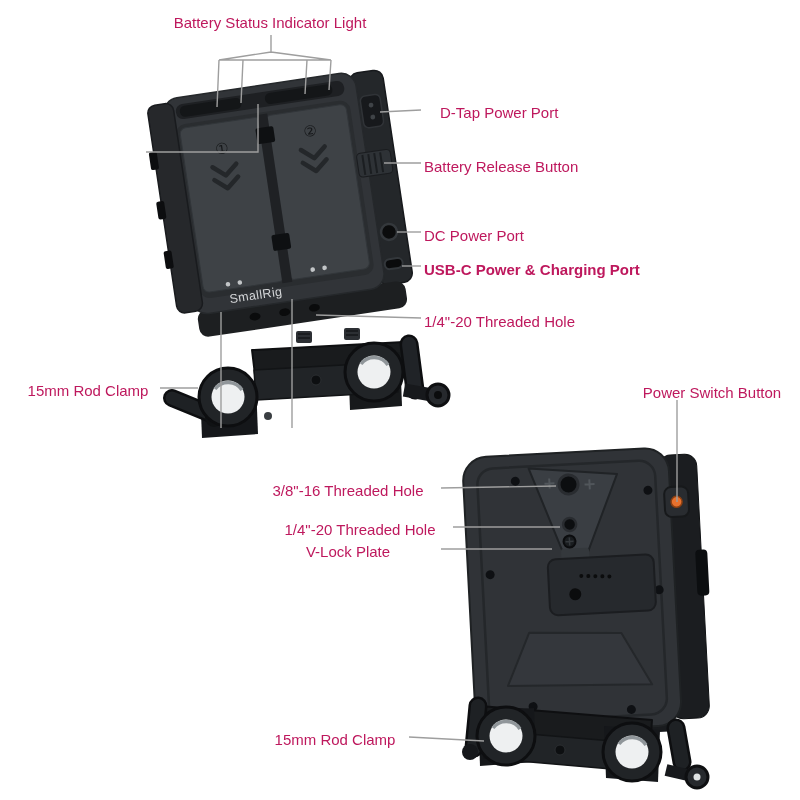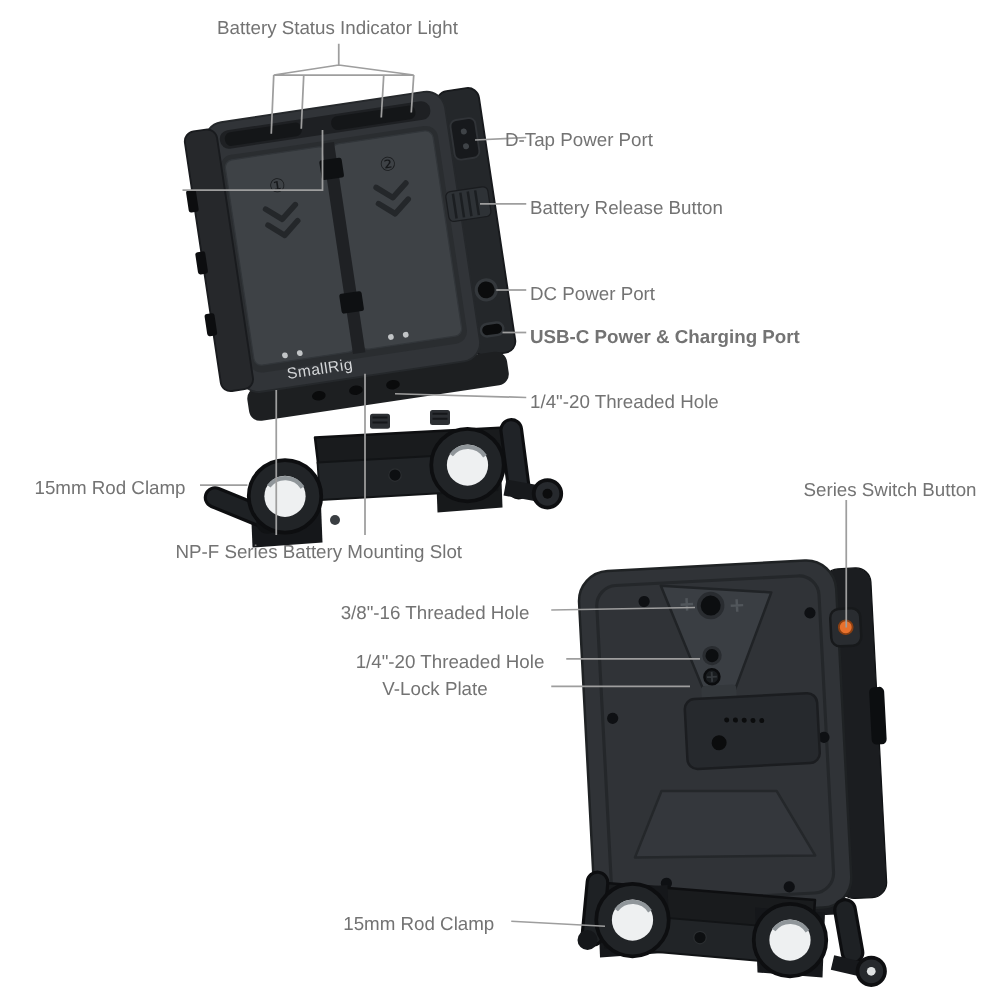--- a/index.html
+++ b/index.html
@@ -3,21 +3,21 @@
 <meta charset="utf-8">
 <style>
   html,body{margin:0;padding:0;background:#ffffff;}
   .canvas{
     position:relative;width:800px;height:800px;background:#ffffff;overflow:hidden;
     font-family:"Liberation Sans", sans-serif;
   }
   .illo{position:absolute;left:0;top:0;}
   .label{
     position:absolute;
-    font-size:15px;line-height:21px;color:#737373;
+    font-size:15px;line-height:21px;color:#be185d;
     white-space:nowrap;
   }
   .label.center{text-align:center;white-space:normal;}
   .label.right{text-align:center;}
 </style>
 </head>
 <body>
 
 <div class="canvas">
 
@@ -220,36 +220,35 @@
       <path d="M677,400 V502"></path>
       <path d="M441,488 L556,486"></path>
       <path d="M453,527 L560,527"></path>
       <path d="M441,549 L552,549"></path>
       <path d="M409,737 L484,741"></path>
     </g>
   </svg>
 
   <div class="label center" style="left:140px;top:12px;width:260px;">Battery Status Indicator Light</div>
 
-  <div class="label" style="left:404px;top:102px;">D-Tap Power Port</div>
+  <div class="label" style="left:440px;top:102px;">D-Tap Power Port</div>
 
 
   <div class="label" style="left:424px;top:156px;text-align:right;">Battery Release Button</div>
 
   <div class="label" style="left:424px;top:225px;text-align:right;">DC Power Port</div>
 
   <div class="label" style="left:424px;top:259px;font-weight:bold;">USB-C Power &amp; Charging Port</div>
 
   <div class="label" style="left:424px;top:311px;">1/4"-20 Threaded Hole</div>
 
   <div class="label right" style="left:20px;top:380px;width:136px;">15mm Rod Clamp</div>
 
-  <div class="label center" style="left:115px;top:431px;width:280px;">NP-F Series Battery Mounting Slot</div>
-
-  <div class="label center" style="left:632px;top:382px;width:160px;">Series Switch Button</div>
+
+  <div class="label center" style="left:632px;top:382px;width:160px;">Power Switch Button</div>
 
   <div class="label right" style="left:260px;top:480px;width:176px;">3/8"-16 Threaded Hole</div>
 
   <div class="label right" style="left:272px;top:519px;width:176px;">1/4"-20 Threaded Hole</div>
 
   <div class="label right" style="left:260px;top:541px;width:176px;">V-Lock Plate</div>
 
   <div class="label right" style="left:267px;top:729px;width:136px;">15mm Rod Clamp</div>
 
 </div>

